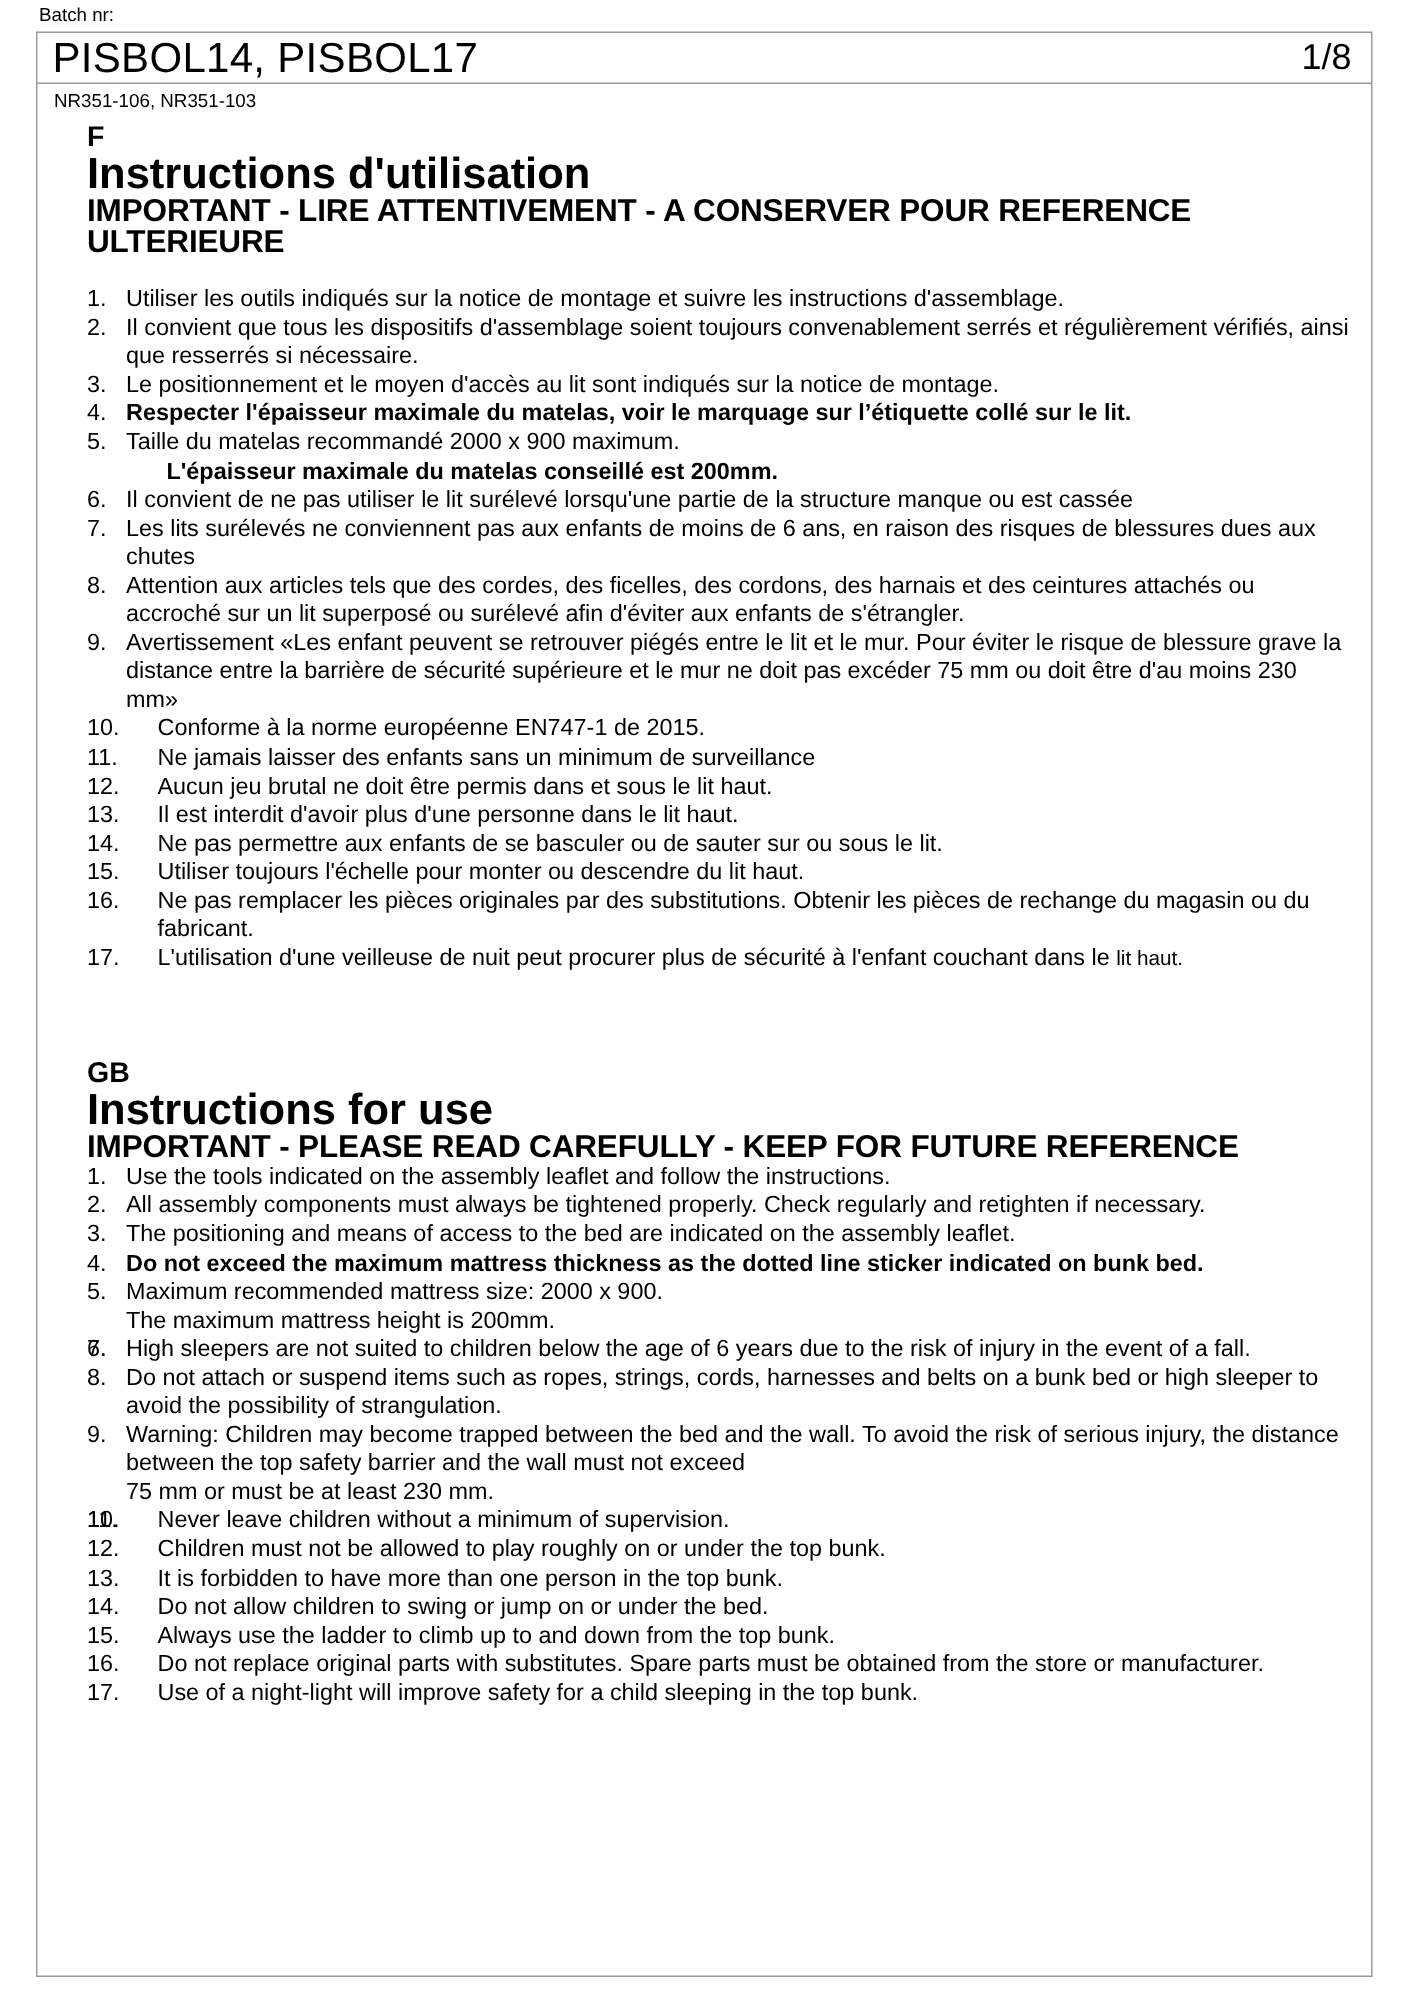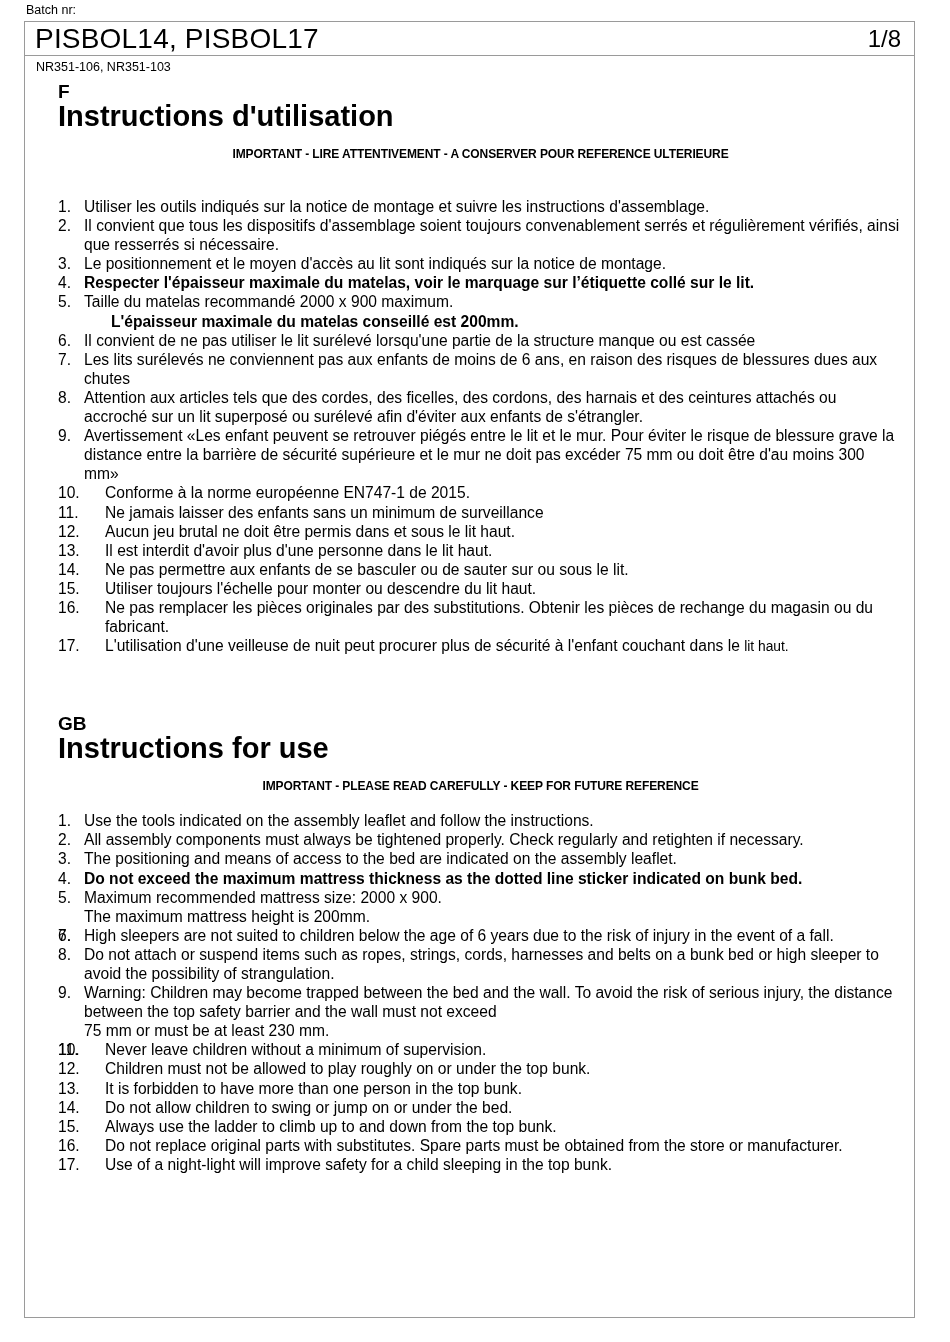--- a/index.html
+++ b/index.html
@@ -93,27 +93,26 @@
     padding: 0;
   }
   .lang-title {
     font-size: 29px;
     font-weight: bold;
     line-height: 27px;
     margin: 0;
     padding: 0;
   }
   .lang-important {
-    font-size: 12px;
+    font-size: 21px;
     font-weight: bold;
     line-height: 21px;
-    margin: 14px;
+    margin: 0;
     padding: 0;
     letter-spacing: -0.1px;
-    text-align: center;
   }
 
   ol.items {
     list-style: none;
     margin: 0;
     padding: 0;
   }
   ol.items li {
     position: relative;
     font-size: 15.6px;
@@ -168,21 +167,21 @@
       <div class="gap-before-list"></div>
       <ol class="items">
         <li><span class="num">1.</span><span>Utiliser les outils indiqués sur la notice de montage et suivre les instructions d'assemblage.</span></li>
         <li><span class="num">2.</span><span>Il convient que tous les dispositifs d'assemblage soient toujours convenablement serrés et régulièrement vérifiés, ainsi que resserrés si nécessaire.</span></li>
         <li><span class="num">3.</span><span>Le positionnement et le moyen d'accès au lit sont indiqués sur la notice de montage.</span></li>
         <li><span class="num">4.</span><span style="font-weight: bold;">Respecter l'épaisseur maximale du matelas, voir le marquage sur l’étiquette collé sur le lit.</span></li>
         <li><span class="num">5.</span><span>Taille du matelas recommandé 2000 x 900 maximum.</span><span class="cont" style="font-weight: bold; margin-left: 27px;">L'épaisseur maximale du matelas conseillé est 200mm.</span></li>
         <li><span class="num">6.</span><span>Il convient de ne pas utiliser le lit surélevé lorsqu'une partie de la structure manque ou est cassée</span></li>
         <li><span class="num">7.</span><span>Les lits surélevés ne conviennent pas aux enfants de moins de 6 ans, en raison des risques de blessures dues aux chutes</span></li>
         <li><span class="num">8.</span><span>Attention aux articles tels que des cordes, des ficelles, des cordons, des harnais et des ceintures attachés ou accroché sur un lit superposé ou surélevé afin d'éviter aux enfants de s'étrangler.</span></li>
-        <li><span class="num">9.</span><span>Avertissement «Les enfant peuvent se retrouver piégés entre le lit et le mur. Pour éviter le risque de blessure grave la distance entre la barrière de sécurité supérieure et le mur ne doit pas excéder 75 mm ou doit être d'au moins 300 mm»</span></li>
+        <li><span class="num">9.</span><span>Avertissement «Les enfant peuvent se retrouver piégés entre le lit et le mur. Pour éviter le risque de blessure grave la distance entre la barrière de sécurité supérieure et le mur ne doit pas excéder 75 mm ou doit être d'au moins 230 mm»</span></li>
         <li class="wide"><span class="num">10.</span><span>Conforme à la norme européenne EN747-1 de 2015.</span></li>
         <li class="wide"><span class="num">11.</span><span>Ne jamais laisser des enfants sans un minimum de surveillance</span></li>
         <li class="wide"><span class="num">12.</span><span>Aucun jeu brutal ne doit être permis dans et sous le lit haut.</span></li>
         <li class="wide"><span class="num">13.</span><span>Il est interdit d'avoir plus d'une personne dans le lit haut.</span></li>
         <li class="wide"><span class="num">14.</span><span>Ne pas permettre aux enfants de se basculer ou de sauter sur ou sous le lit.</span></li>
         <li class="wide"><span class="num">15.</span><span>Utiliser toujours l'échelle pour monter ou descendre du lit haut.</span></li>
         <li class="wide"><span class="num">16.</span><span>Ne pas remplacer les pièces originales par des substitutions. Obtenir les pièces de rechange du magasin ou du fabricant.</span></li>
         <li class="wide"><span class="num">17.</span><span>L'utilisation d'une veilleuse de nuit peut procurer plus de sécurité à l'enfant couchant dans le <span class="small">lit haut.</span></span></li>
       </ol>
       <div class="gap-sections"></div>

